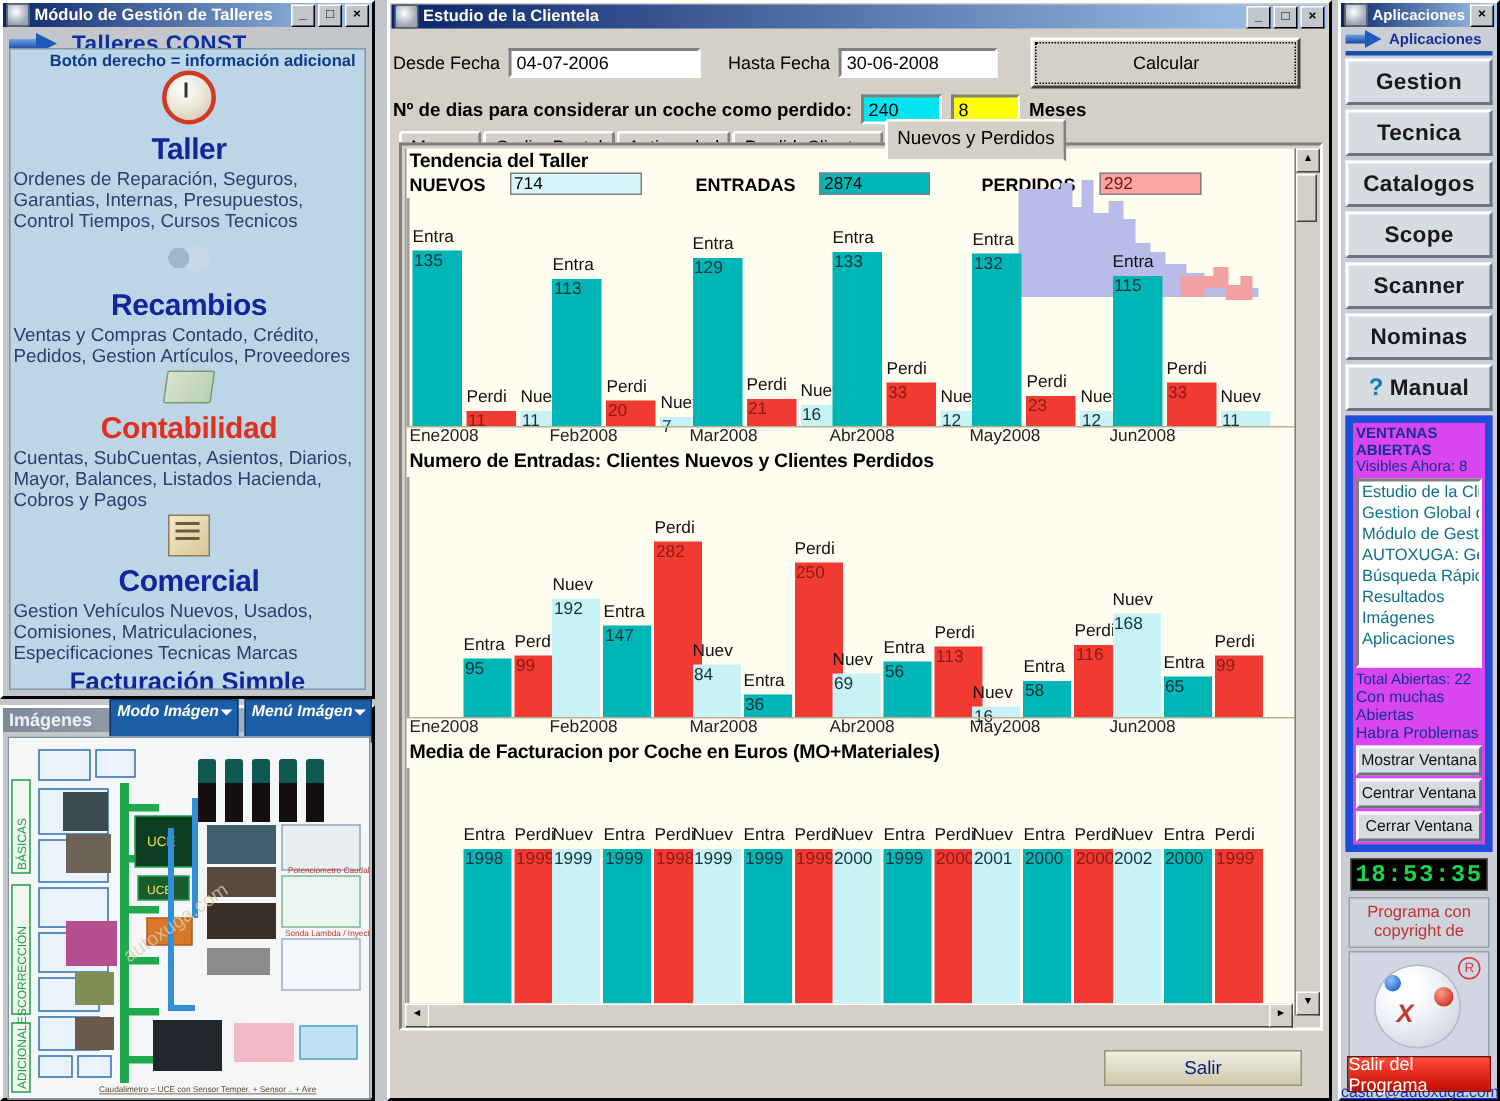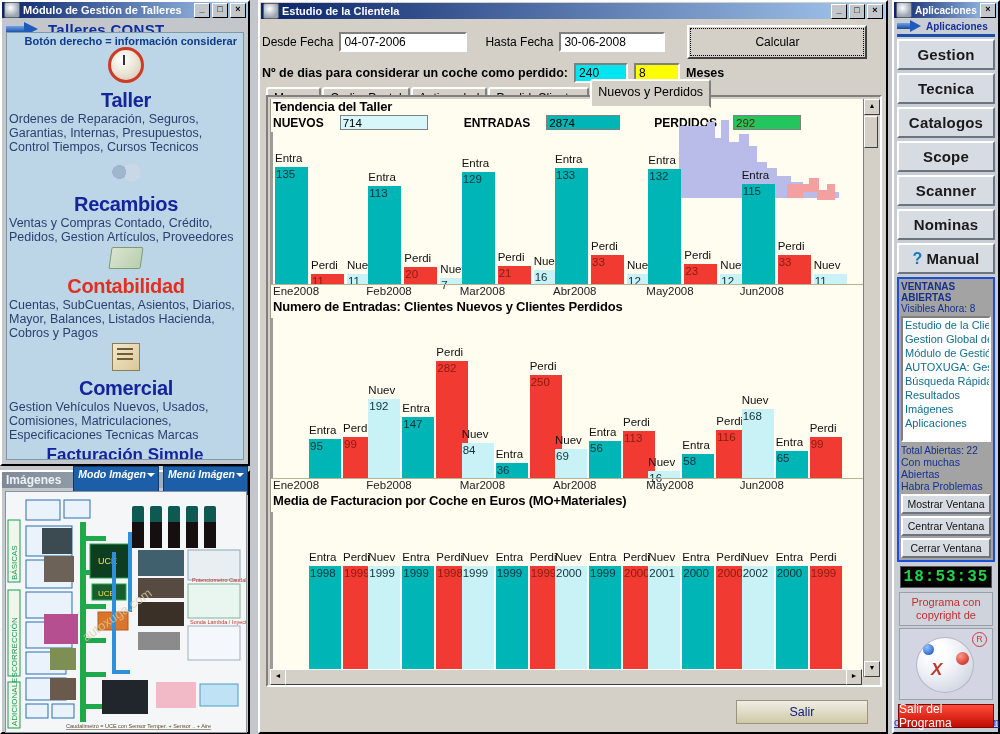--- a/index.html
+++ b/index.html
@@ -139,21 +139,21 @@
   .arrowIco.sm{width:26px;height:12px;}
   .arrowIco.sm:before{top:3px;width:15px;height:6px;}
   .arrowIco.sm:after{left:13px;border-top-width:6px;border-bottom-width:6px;border-left-width:11px;}
   #appHeadTxt{color:#16309c;font-weight:bold;font-size:10px;}
   #appRule{height:3px;background:#1b4fa8;margin:2px 3px 2px 3px;}
   .appBtn{height:27px;margin:0 3px 3px 3px;background:#d7dbe2;
      border:2px solid;border-color:#fff #6c7480 #6c7480 #fff;
      display:flex;align-items:center;justify-content:center;
      font-weight:bold;font-size:15px;color:#1a1a1a;letter-spacing:.2px;}
   .appBtn .q{color:#0d7bbf;margin-right:4px;font-size:16px;}
-  #venBox{margin:2px 3px 0 3px;border:2px solid #1d4ed8;background:#a3a3a3;padding:2px;}
+  #venBox{margin:2px 3px 0 3px;border:5px solid #1d4ed8;background:#d946ef;padding:2px;}
   .venTitle{color:#15308f;font-size:10px;font-weight:bold;}
   .venSub{color:#15308f;font-size:10px;}
   #venList{background:#fff;border:2px solid;border-color:#808080 #fff #fff #808080;
      height:122px;overflow:hidden;margin-top:2px;}
   #venList div{color:#0f6f8e;font-size:11px;line-height:14px;padding-left:2px;white-space:nowrap;}
   .venWarn{color:#15308f;font-size:10.5px;line-height:12px;}
   .venBtn{height:16px;margin-top:2px;background:#d7dbe2;border:2px solid;
      border-color:#fff #6c7480 #6c7480 #fff;display:flex;align-items:center;
      justify-content:center;font-size:10.5px;color:#111;}
   #clock{margin:4px 6px;background:#000;color:#1bd44a;font-family:"Liberation Mono",monospace;
@@ -194,21 +194,21 @@
     </div>
   </div>
 
   <div id="leftHead">
     <div class="arrowIco"></div>
     <div id="leftHeadTxt">Talleres CONST</div>
   </div>
   <div id="leftRule"></div>
 
   <div id="leftBody">
-    <div class="hintline">Botón derecho = información considerar</div>
+    <div class="hintline">Botón derecho = información adicional</div>
 
     <div class="secRow">
       <div class="ico clock"></div>
       <div class="secTitle blueT">Taller</div>
     </div>
     <div class="secDesc">Ordenes de Reparación, Seguros, Garantias, Internas, Presupuestos, Control Tiempos, Cursos Tecnicos</div>
 
     <div class="secRow">
       <div class="ico gear"></div>
       <div class="secTitle blueT">Recambios</div>
@@ -363,21 +363,21 @@
     <div id="chartScroll">
 
       <div class="chart">
         <div class="chartTitle">Tendencia del Taller</div>
         <div class="legendRow">
           <span class="legLbl">NUEVOS</span>
           <span class="legBox" style="background:#d8f7fb;width:88px;">714</span>
           <span class="legLbl" style="margin-left:20px;">ENTRADAS</span>
           <span class="legBox" style="background:#00b5b5;width:74px;">2874</span>
           <span class="legLbl" style="margin-left:18px;">PERDIDOS</span>
-          <span class="legBox" style="background:#22c55e;width:68px;color:#7d1008;">292</span>
+          <span class="legBox" style="background:#fca5a5;width:68px;color:#7d1008;">292</span>
         </div>
         <div class="plot" id="plot1" style="height:152px;">
           <div class="ghost" style="right:18px;top:-18px;width:170px;height:92px;">
             <svg width="170" height="92" viewBox="0 0 170 92">
               <path fill="#b9bbe8" d="M4 12 h28 v-4 h8 v16 h6 v-18 h8 v22 h10 v-8 h10 v12 h8 v16 h10 v6 h10 v8 h14 v6 h12 v4 h10 v6 h26 v6 H4 Z"></path>
               <path fill="#f2a0a0" d="M112 70 h22 v-6 h10 v12 h8 v-6 h8 v16 h-18 v-8 h-14 v6 h-16 Z"></path>
             </svg>
           </div>
         <div class="bar" style="left: 2px; width: 33px; height: 117px; background: rgb(0, 181, 181);">
               <span class="bname">Entra</span>

